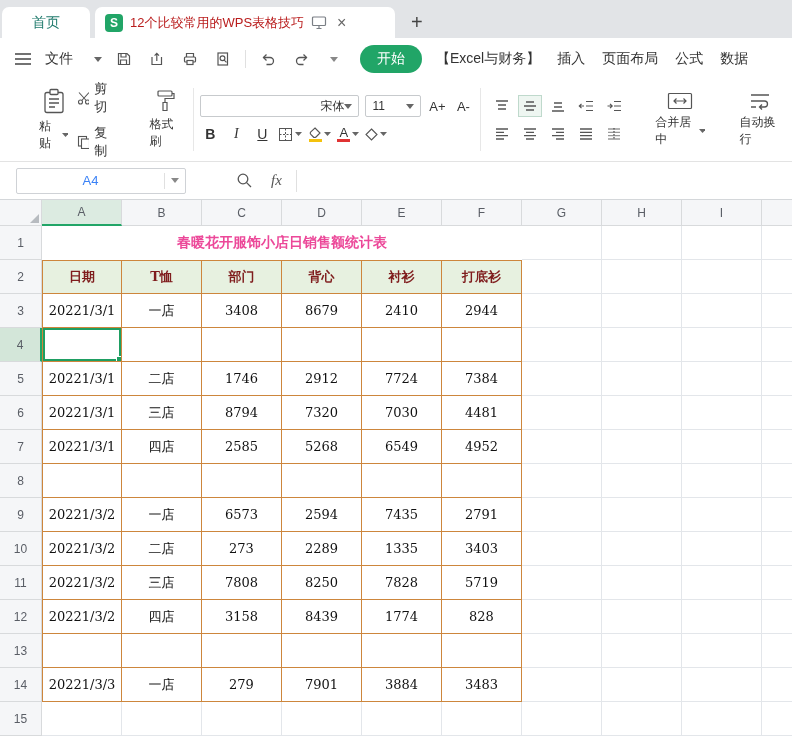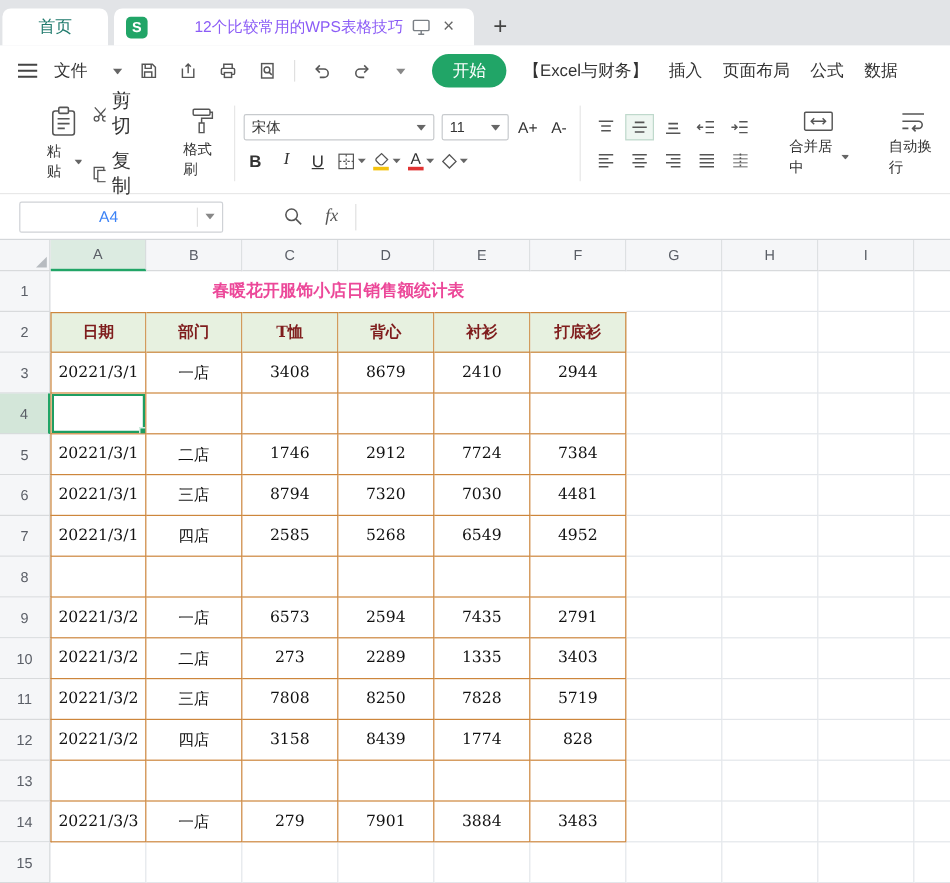--- a/index.html
+++ b/index.html
@@ -5,44 +5,44 @@
   * { margin:0; padding:0; box-sizing:border-box; }
   html,body { width:792px; height:736px; overflow:hidden; }
   body { font-family:"Liberation Sans", sans-serif; font-size:13px; color:#333; background:#fff; }
 
   
   .tab-bar { height:38px; background:#e2e4e7; display:flex; align-items:flex-end; padding-left:2px; }
   .tab { height:31px; display:flex; align-items:center; background:#fff; border-radius:7px 7px 0 0; }
   .tab-home { width:88px; justify-content:center; color:#1f7a6c; font-size:14px; margin-right:5px; }
   .tab-doc { min-width:300px; padding:0 10px; gap:7px; color:#1f7a6c; }
   .wps-logo { width:18px; height:18px; background:#21a567; color:#fff; border-radius:4px; font-size:12px; font-weight:bold; display:flex; align-items:center; justify-content:center; }
-  .doc-title { font-size:13px; color:#8b5cf6; white-space:nowrap;margin-left:32px; }
+  .doc-title { font-size:13px; color:#b91c1c; white-space:nowrap; }
   .tab-ico { display:flex; align-items:center; color:#7a7f85; }
   .tab-close { color:#666; font-size:16px; padding:0 3px; cursor:default; }
   .tab-plus { margin:0 0 6px 16px; font-size:20px; color:#444; line-height:20px; }
 
   
   .menu-bar { height:42px; background:#fff; display:flex; align-items:center; padding:0 12px; gap:11px; }
   .mb-ico { display:flex; align-items:center; justify-content:center; width:22px; height:22px; }
   .menu-file { display:flex; align-items:center; gap:21px; font-size:14px; color:#333; }
   .start-pill { background:#21a567; color:#fff; font-size:14px; padding:5px 17px; border-radius:15px; margin-left:4px; }
   .ribbon-tab { font-size:14px; color:#333; white-space:nowrap; padding:0 3px; }
   .mb-sep { width:1px; height:18px; background:#e0e0e0; }
 
   
   .toolbar { height:82px; background:#fff; border-bottom:1px solid #e3e3e3; display:flex; align-items:stretch; padding:4px 6px 6px 10px; }
   .vdiv { width:1px; background:#e7e7e7; margin:4px 7px; }
   .tb-big { display:flex; flex-direction:column; align-items:center; justify-content:center; gap:3px; font-size:12px; color:#333; padding:0 5px;margin-left:24px; }
   .tb-big .lbl { display:flex; align-items:center; gap:3px; }
   .cutcopy { display:flex; flex-direction:column; justify-content:center; gap:8px; padding:0 4px; }
-  .tb-small { display:flex; align-items:center; gap:5px; font-size:16px; color:#333; }
+  .tb-small { display:flex; align-items:center; gap:5px; font-size:13px; color:#333; }
   .fontgrp { display:flex; flex-direction:column; justify-content:center; gap:7px; }
   .fg-row { display:flex; align-items:center; gap:6px; }
   .combo { border:1px solid #c7cacd; border-radius:2px; height:22px; display:flex; align-items:center; justify-content:space-between; padding:0 6px; font-size:12px; color:#333; background:#fff; }
-  .combo.font { width:159px; }
+  .combo.font { width:159px;justify-content:flex-end; }
   .combo.size { width:56px; }
   .tbtn { min-width:20px; height:20px; display:flex; align-items:center; justify-content:center; font-size:13px; color:#333; gap:2px; }
   .tbtn.b { font-weight:bold; font-size:14px; }
   .tbtn.i { font-style:italic; font-family:"Liberation Serif", serif; font-size:14px; }
   .tbtn.u { text-decoration:underline; font-size:14px; }
   .afont { font-size:13px; color:#333; }
   .colorbtn { display:flex; flex-direction:column; align-items:center; line-height:11px; }
   .colorbtn .bar { display:block; width:13px; height:3px; margin-top:1px; }
   .bar.yellow { background:#f4c20d; }
   .bar.red { background:#e03333; }
@@ -392,22 +392,22 @@
       <div class="g-rowhdr">1</div>
       <div class="g-cell g-title">春暖花开服饰小店日销售额统计表</div>
       <div class="g-cell"></div>
       <div class="g-cell"></div>
       <div class="g-cell"></div>
       <div class="g-cell g-fill"></div>
     </div>
     <div class="g-row">
       <div class="g-rowhdr">2</div>
       <div class="g-cell t tl th tt">日期</div>
+      <div class="g-cell t th tt">T恤</div>
       <div class="g-cell t th tt">部门</div>
-      <div class="g-cell t th tt">T恤</div>
       <div class="g-cell t th tt">背心</div>
       <div class="g-cell t th tt">衬衫</div>
       <div class="g-cell t th tt">打底衫</div>
       <div class="g-cell"></div>
       <div class="g-cell"></div>
       <div class="g-cell"></div>
       <div class="g-cell g-fill"></div>
     </div>
     <div class="g-row">
       <div class="g-rowhdr">3</div>

